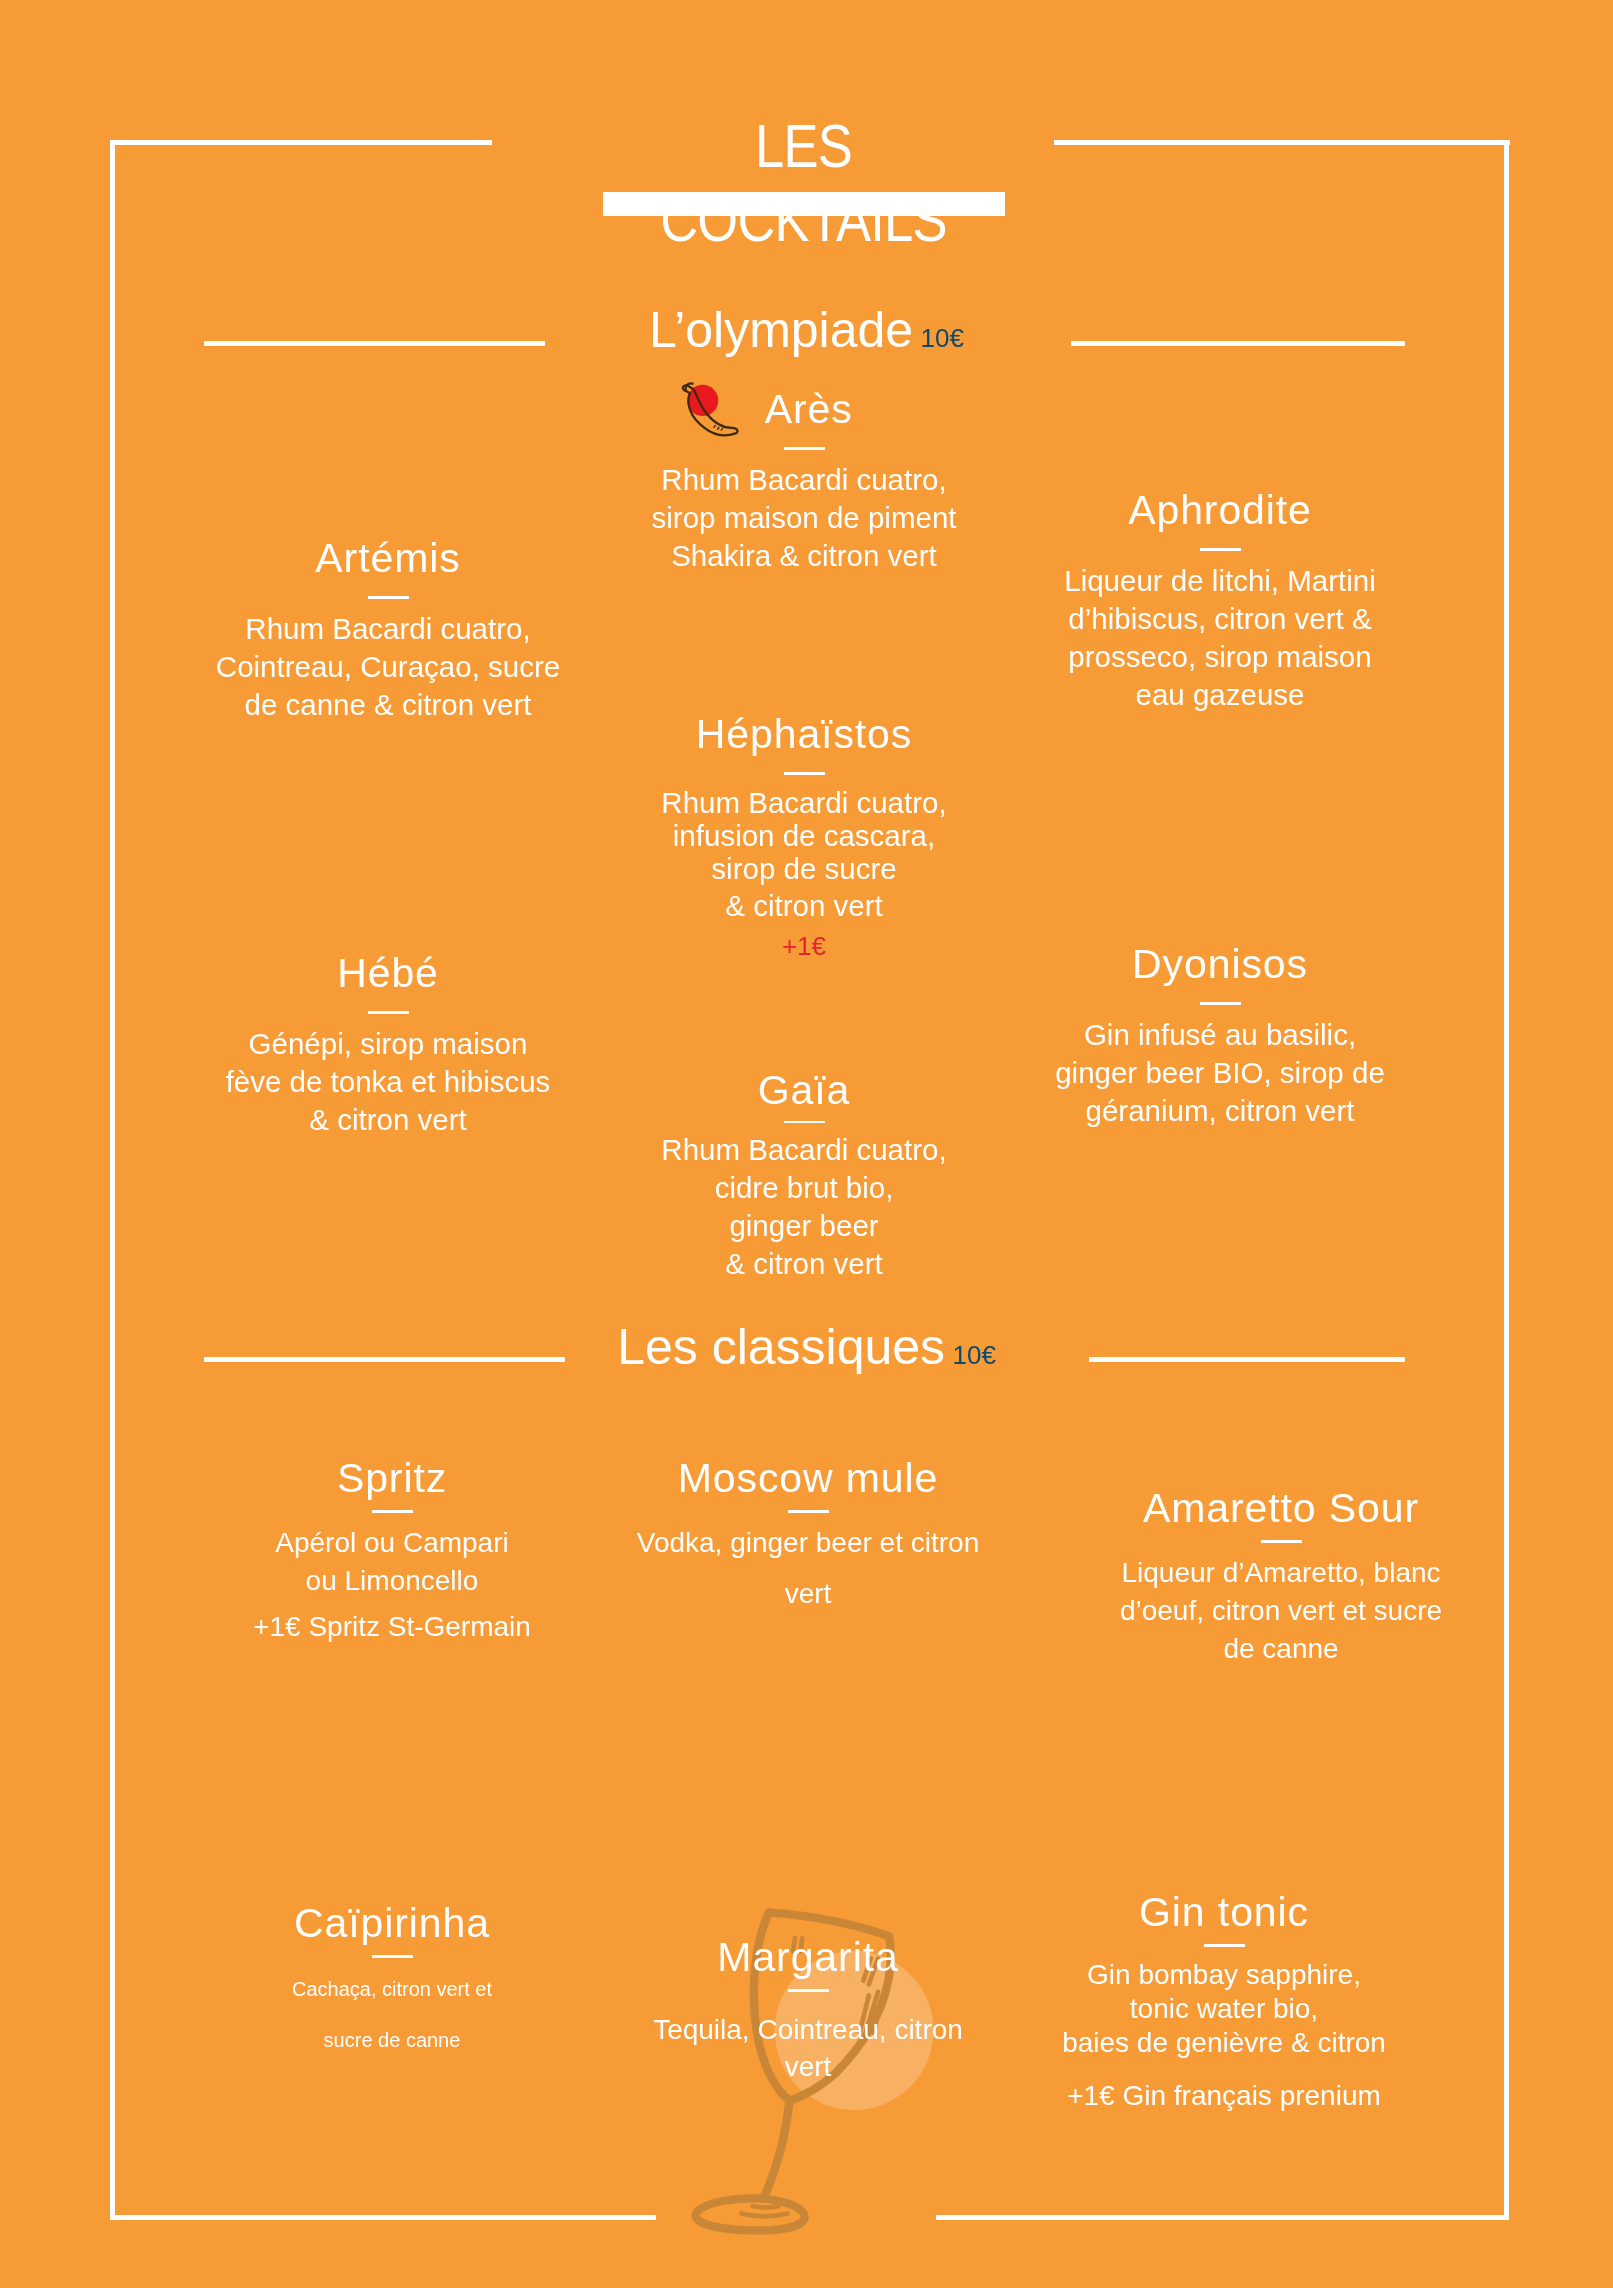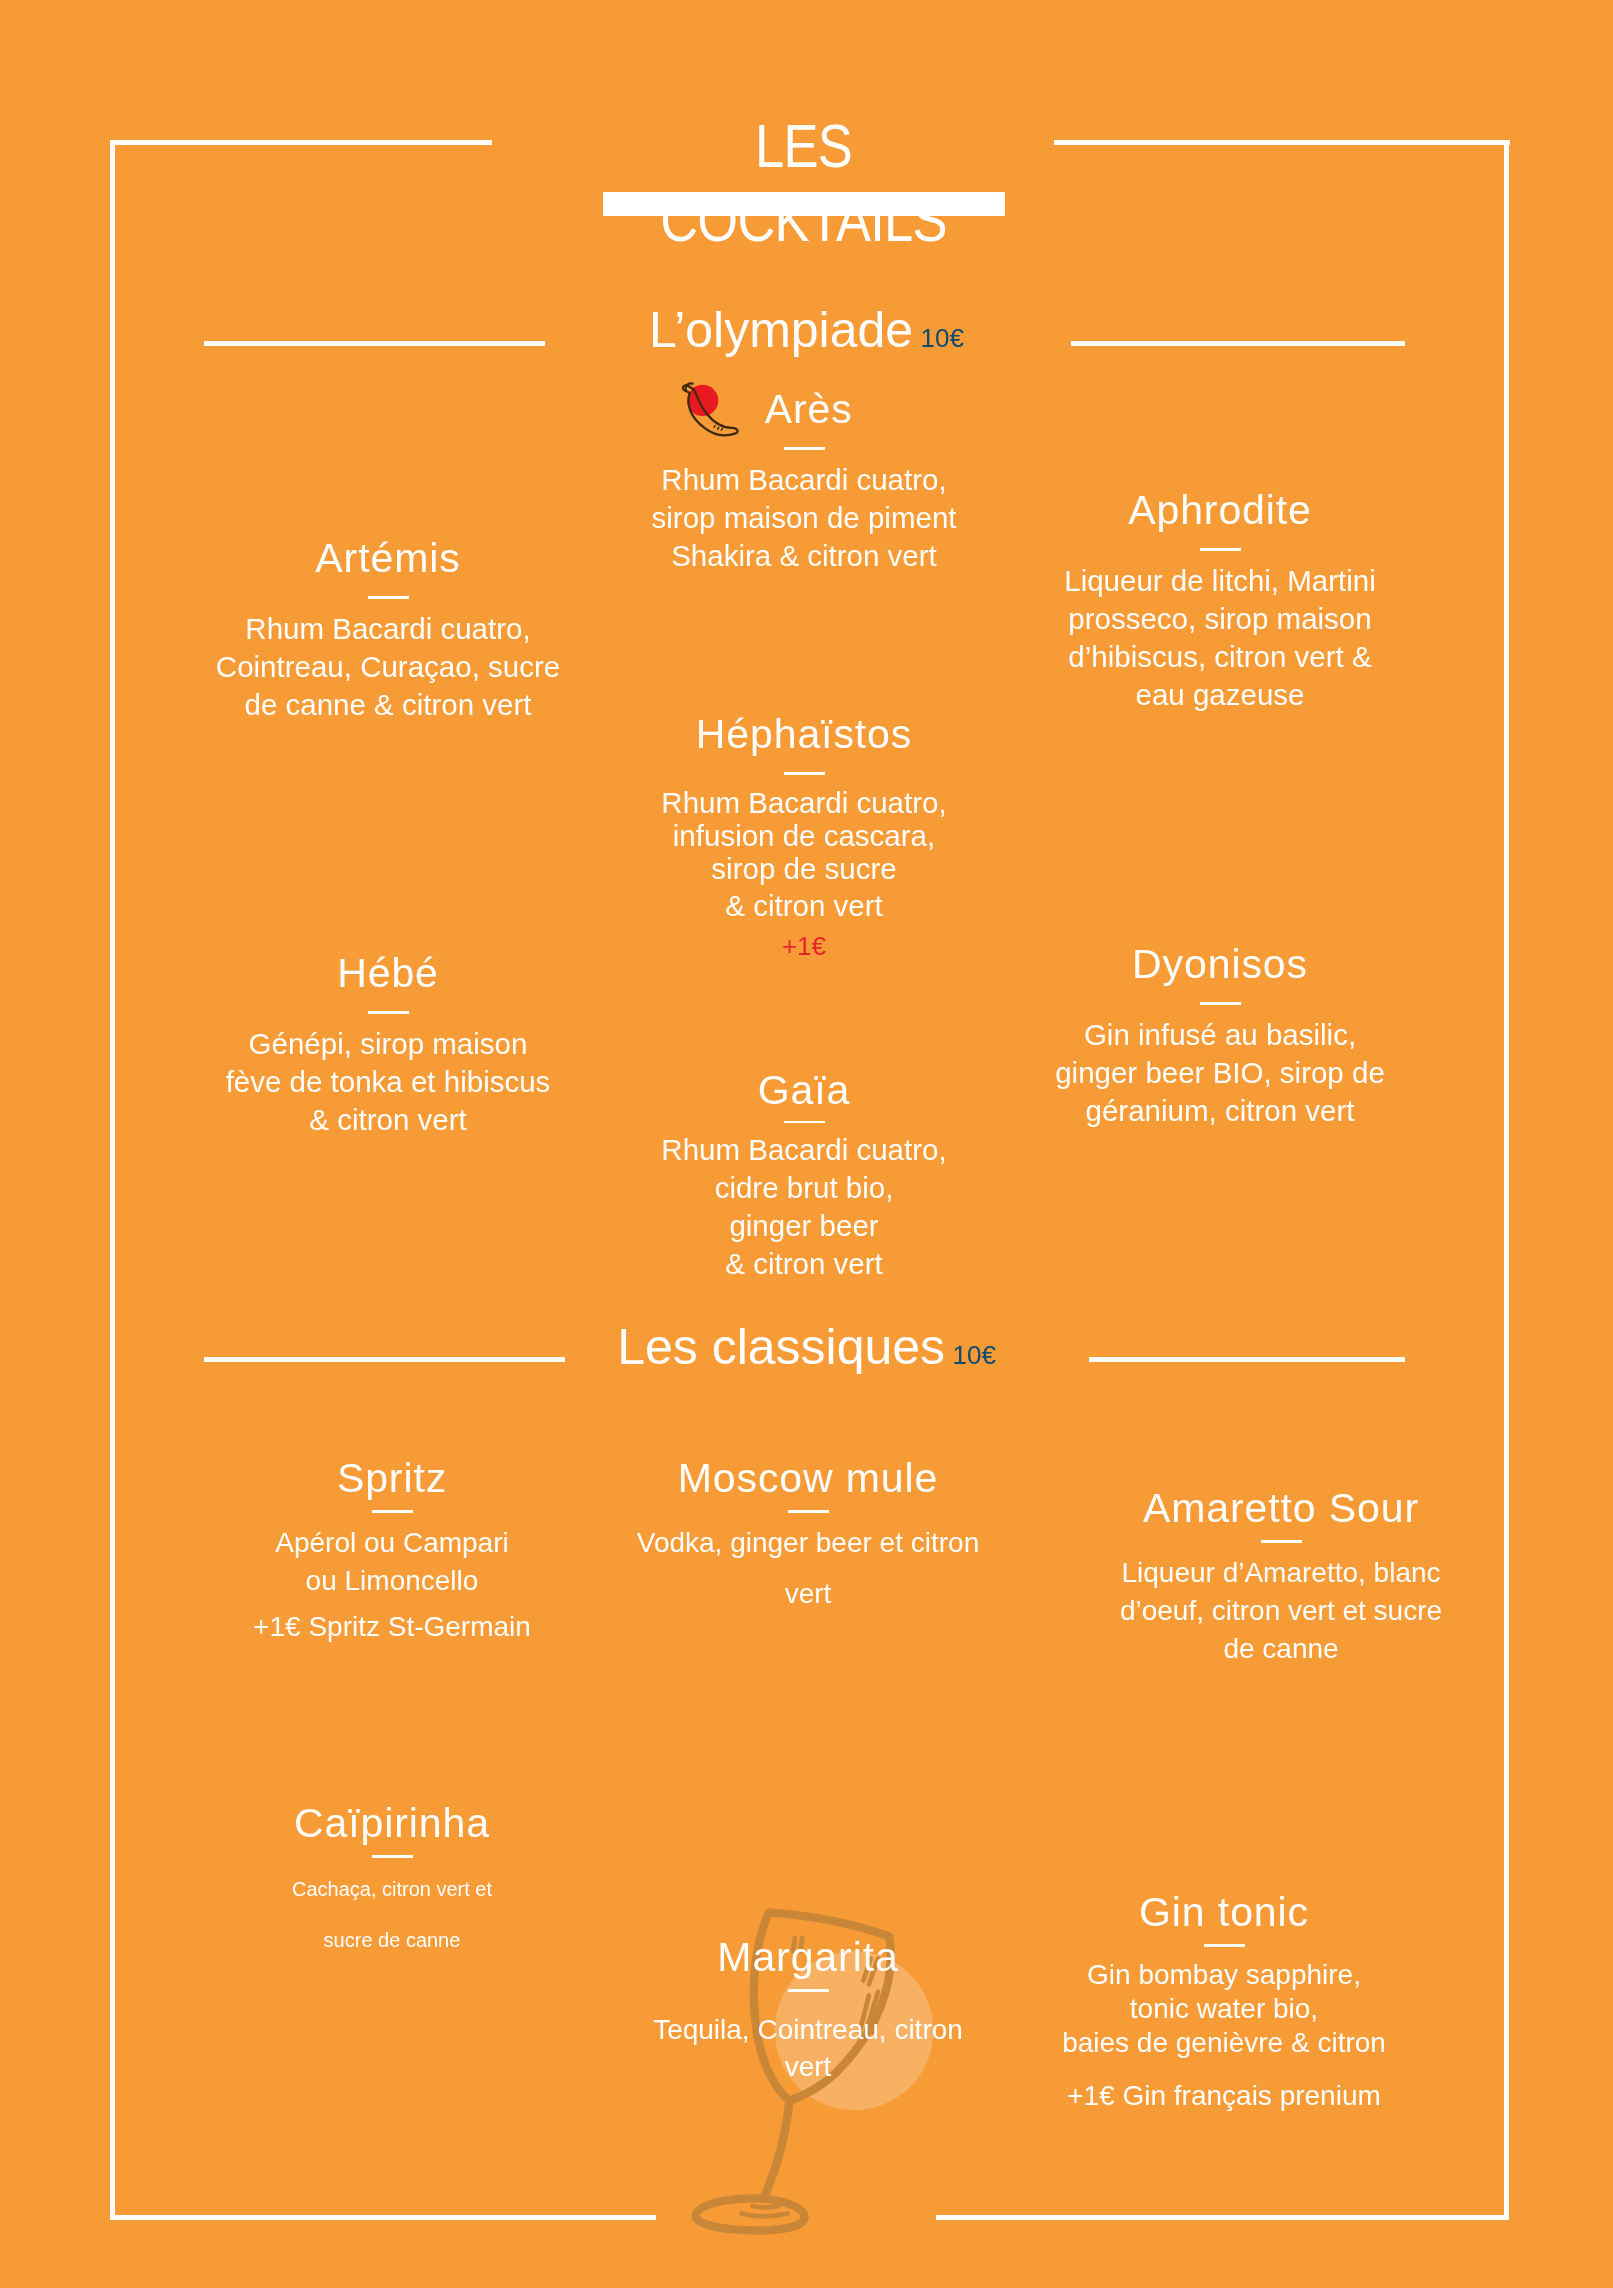--- a/index.html
+++ b/index.html
@@ -80,22 +80,22 @@
     <span class="ln">Cointreau, Curaçao, sucre</span>
     <span class="ln">de canne &amp; citron vert</span>
   </div>
 </div>
 
 <div class="item" style="left:1017px; top:485px;">
   <div class="name">Aphrodite</div>
   <div class="dash"></div>
   <div class="desc">
     <span class="ln">Liqueur de litchi, Martini</span>
+    <span class="ln">d’hibiscus, citron vert &amp;</span>
     <span class="ln">prosseco, sirop maison</span>
-    <span class="ln">d’hibiscus, citron vert &amp;</span>
     <span class="ln">eau gazeuse</span>
   </div>
 </div>
 
 <div class="item" style="left:601px; top:709px;">
   <div class="name">Héphaïstos</div>
   <div class="dash"></div>
   <div class="desc" style="line-height:33px;">
     <span class="ln">Rhum Bacardi cuatro,</span>
     <span class="ln">infusion de cascara,</span>
@@ -180,21 +180,21 @@
     <path d="M112 332 C80 330 50 336 40 346 C30 360 70 368 120 366 C150 364 162 356 154 346 C146 338 130 334 112 332"></path>
   </g>
   <g fill="none" stroke="#C98636" stroke-width="5" stroke-linecap="round">
     <path d="M146 50 l-2 14 M154 50 l-2 14"></path>
     <path d="M228 72 l-8 24 M236 72 l-10 28"></path>
     <path d="M226 112 l-10 40 M236 108 l-14 46 M246 104 l-16 48"></path>
     <path d="M88 348 c16 4 34 4 50 0 M100 340 c10 2 20 2 28 0"></path>
   </g>
 </svg>
 
-<div class="item loose" style="left:189px; top:1798px;">
+<div class="item loose" style="left:189px; top:1898px;">
   <div class="name">Caïpirinha</div>
   <div class="dash" style="margin:7.4px auto 5.5px auto;"></div>
   <div class="desc" style="font-size:20px;">
     <span class="ln">Cachaça, citron vert et</span>
     <span class="ln">sucre de canne</span>
   </div>
 </div>
 
 <div class="item" style="left:605px; top:1932px;">
   <div class="name">Margarita</div>

